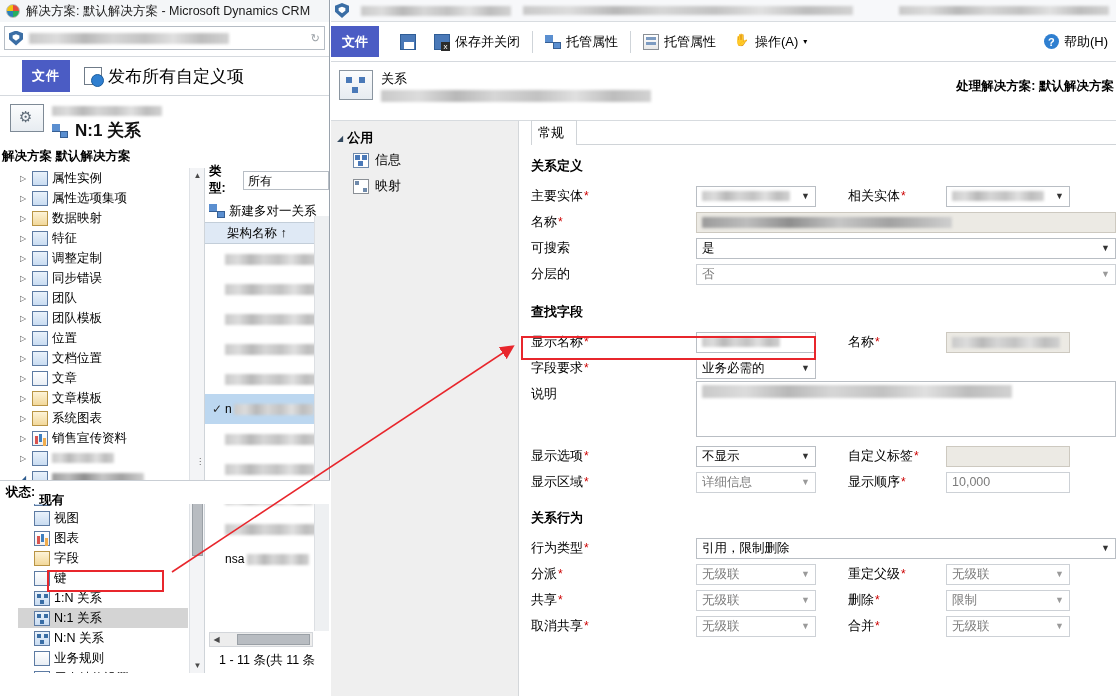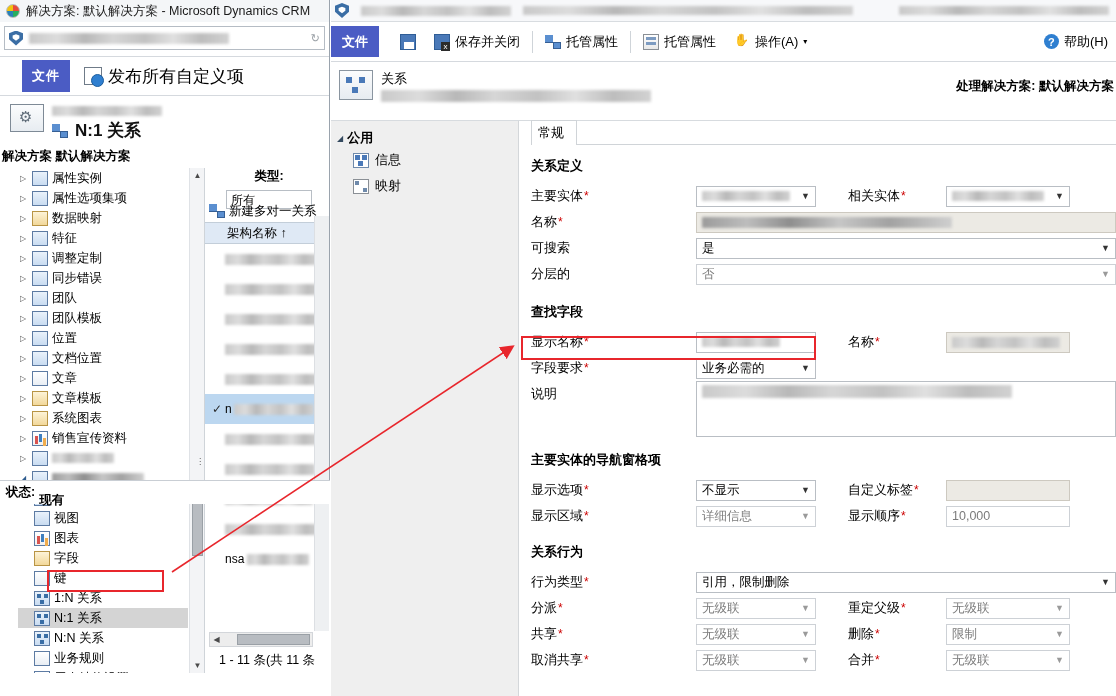--- a/index.html
+++ b/index.html
@@ -145,21 +145,21 @@
     font-size: 8px; color: #4a4a4a; background: #f3f4f6;
   }
   .sb-thumb {
     position: absolute; left: 2px; width: 11px; background: #b8bcc1; border: 1px solid #9aa0a6;
   }
   .sb-dots { position:absolute; left: 6px; font-size: 8px; color:#555; letter-spacing:0; line-height:3px;}
 
   .list-pane { width: 124px; position: relative; background: #fff; }
   .type-row {
     display: flex; align-items: center; gap: 5px; height: 24px; padding-left: 4px;
-    font-size: 12.5px; font-weight: bold; flex-direction: column;
+    font-size: 12.5px; font-weight: bold;
   }
   .type-box {
     border: 1px solid #b8bec5; background: #fff; height: 19px; min-width: 86px;
     font-weight: normal; padding: 1px 4px; font-size: 12px;
   }
   .newrel-row {
     display:flex; align-items:center; gap:4px; height:22px; padding-left:4px;
     font-size:12.5px; white-space:nowrap; margin-top:8px;
   }
   .grid-head {
@@ -685,21 +685,20 @@
           </span>
         </div>
 
         <div class="frow" style="height:62px;align-items:flex-start;">
           <span class="flabel" style="width:165px;padding-top:4px;">说明</span>
           <span class="ctl" style="width:420px;height:56px;align-items:flex-start;padding-top:3px;">
             <span class="blur" style="width:310px;height:13px;"></span>
           </span>
         </div>
 
-        <div class="section-title" style="margin-top:8px;">主要实体的导航窗格项</div>
 
         <div class="frow">
           <span class="flabel" style="width:165px;">
             <span>显示选项</span><span class="req">*</span>
           </span>
           <span class="ctl" style="width:120px;">
             <span>不显示</span>
             <span class="caret">▼</span>
           </span>
           <span class="flabel" style="width:130px; padding-left:32px;">

